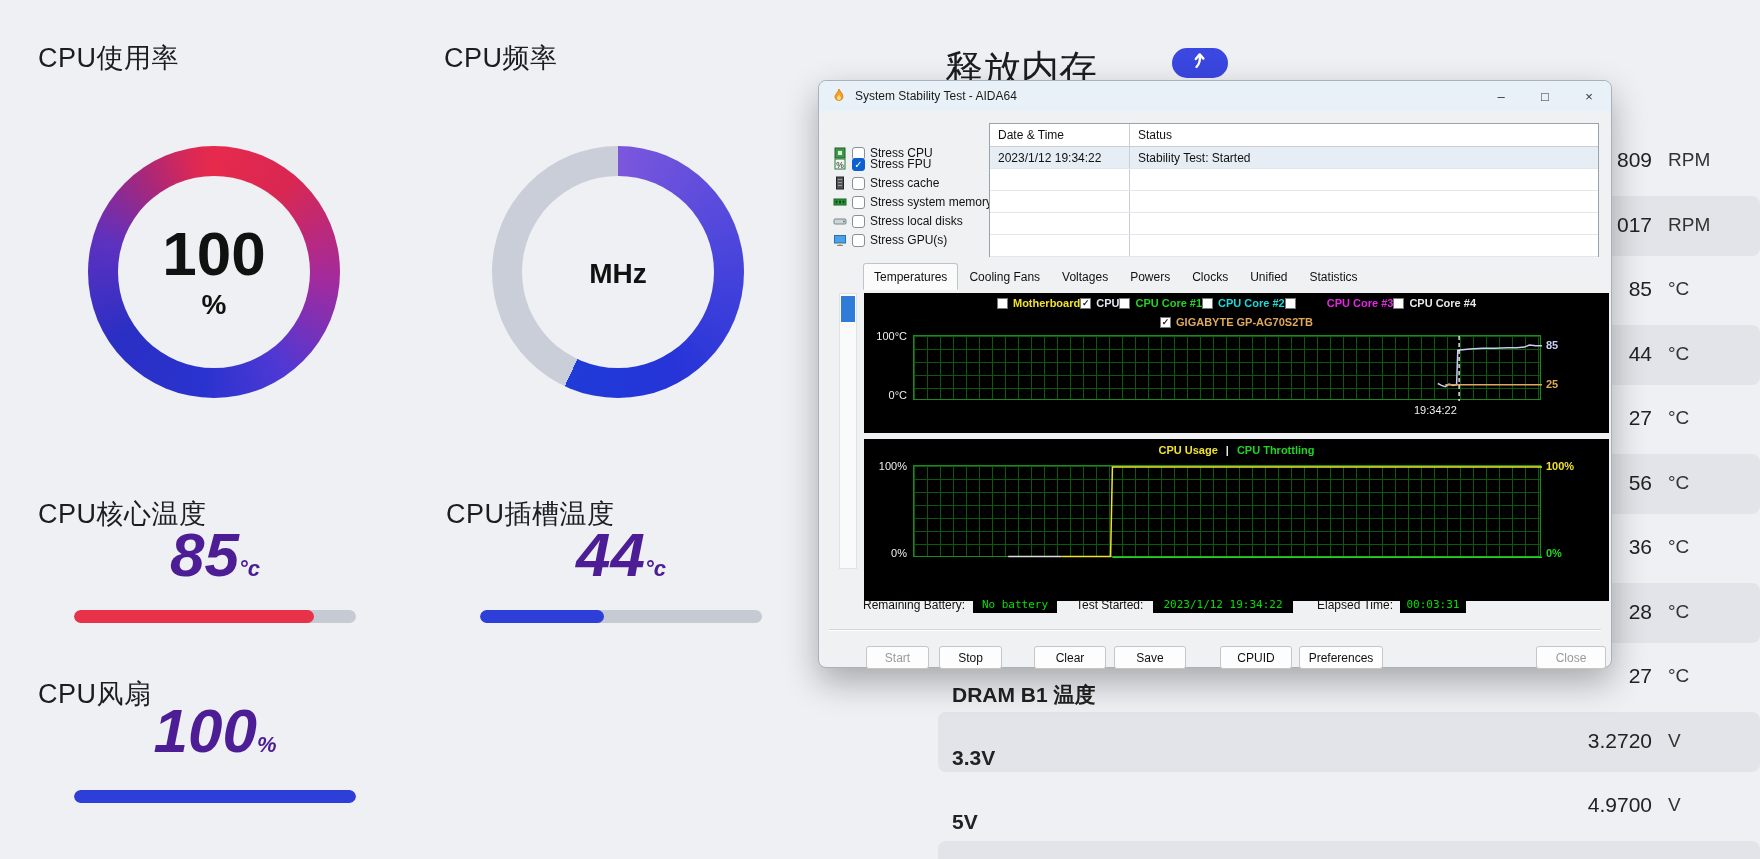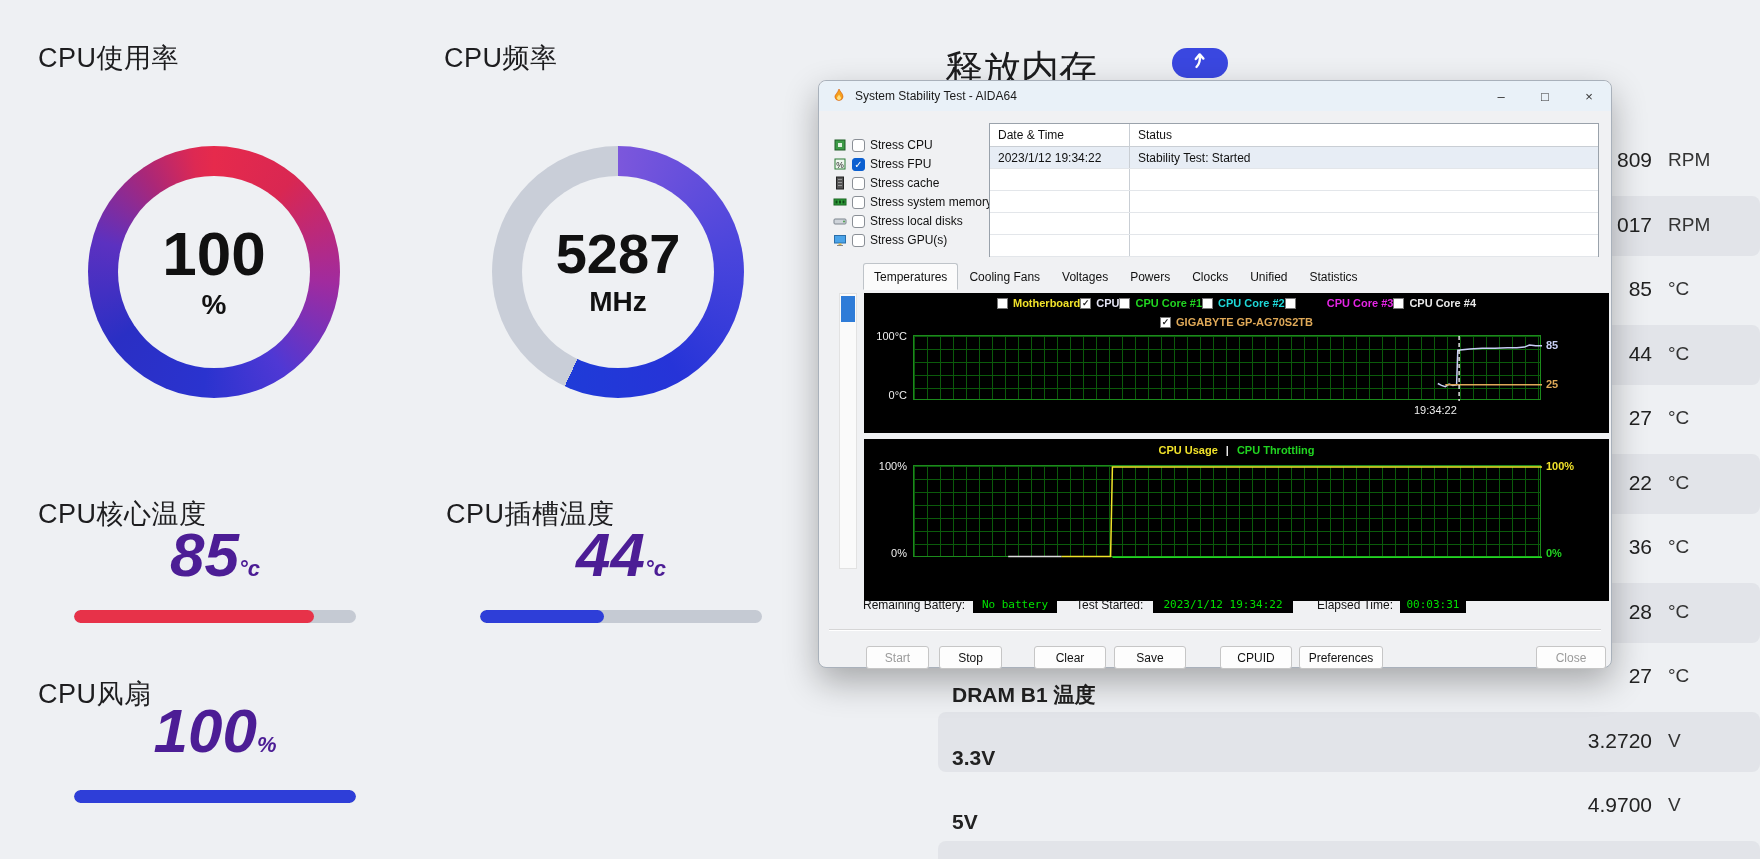--- a/index.html
+++ b/index.html
@@ -99,21 +99,20 @@
        background:conic-gradient(#e62a4c 0deg,#d92752 40deg,#a12b9e 95deg,#4f38d4 145deg,#2a33cf 185deg,#2a2fc4 235deg,#5c31c0 285deg,#aa2778 325deg,#dd2953 350deg,#e62a4c 360deg);">
     <div class="gauge-text">
       <div class="gauge-val">100</div>
       <div class="gauge-unit">%</div>
     </div>
   </div>
 
   <div class="gauge" id="gauge-freq" style="left:492px; top:146px;
        background:conic-gradient(#7c57dc 0deg,#4a45dc 80deg,#2634d8 150deg,#1f3bd8 205deg,#c9ced8 205deg,#c9ced8 360deg);">
     <div class="gauge-text">
-      <div class="gauge-val" style="font-size:56px;">5287</div>
       <div class="gauge-unit">MHz</div>
     </div>
   </div>
 
   <div class="metric-title" style="left:38px;  top:496px;">CPU核心温度</div>
   <div class="metric-title" style="left:446px; top:496px;">CPU插槽温度</div>
 
   <div class="big-val-wrap" style="left:74px; top:524px;">
     <span class="big-val">85</span><span class="big-unit">°c</span>
   </div>
@@ -167,21 +166,21 @@
         <span class="val">44</span>
         <span class="unit">°C</span>
       </div>
       <div class="sensor-row" style="top: 389px;">
         <span class="lbl"></span>
         <span class="val">27</span>
         <span class="unit">°C</span>
       </div>
       <div class="sensor-row shaded" style="top: 453.5px;">
         <span class="lbl"></span>
-        <span class="val">22</span>
+        <span class="val">56</span>
         <span class="unit">°C</span>
       </div>
       <div class="sensor-row" style="top: 518px;">
         <span class="lbl"></span>
         <span class="val">36</span>
         <span class="unit">°C</span>
       </div>
       <div class="sensor-row shaded" style="top: 582.5px;">
         <span class="lbl"></span>
         <span class="val">28</span>
@@ -219,21 +218,21 @@
       </span>
       <span class="ttl">System Stability Test - AIDA64</span>
       <div class="win-ctrls" id="win-ctrls">
           <div class="win-ctrl">–</div>
           <div class="win-ctrl">□</div>
           <div class="win-ctrl">×</div>
         </div>
     </div>
 
     <div id="stress-list">
-        <div class="stress-row" style="top: 55px;">
+        <div class="stress-row" style="top: 63px;">
           <span style="display: flex;">
             <svg width="14" height="14" viewBox="0 0 14 14">
               <rect x="2" y="2" width="10" height="10" fill="#3c9a46" stroke="#1e5c26"></rect>
               <rect x="5" y="5" width="4" height="4" fill="#dff1df"></rect>
             </svg>
           </span>
           <span class="cbx"></span>
           <span class="s-lbl">Stress CPU</span>
         </div>
         <div class="stress-row" style="top: 74px;">

